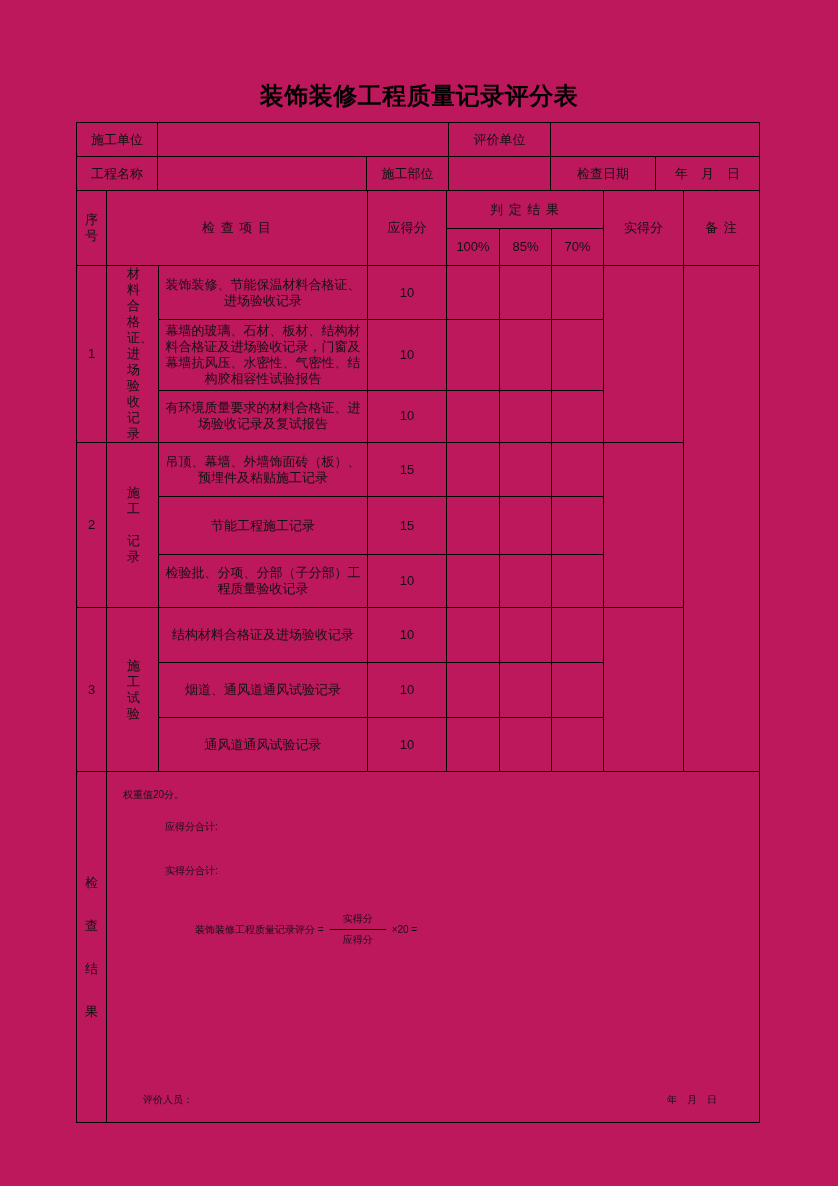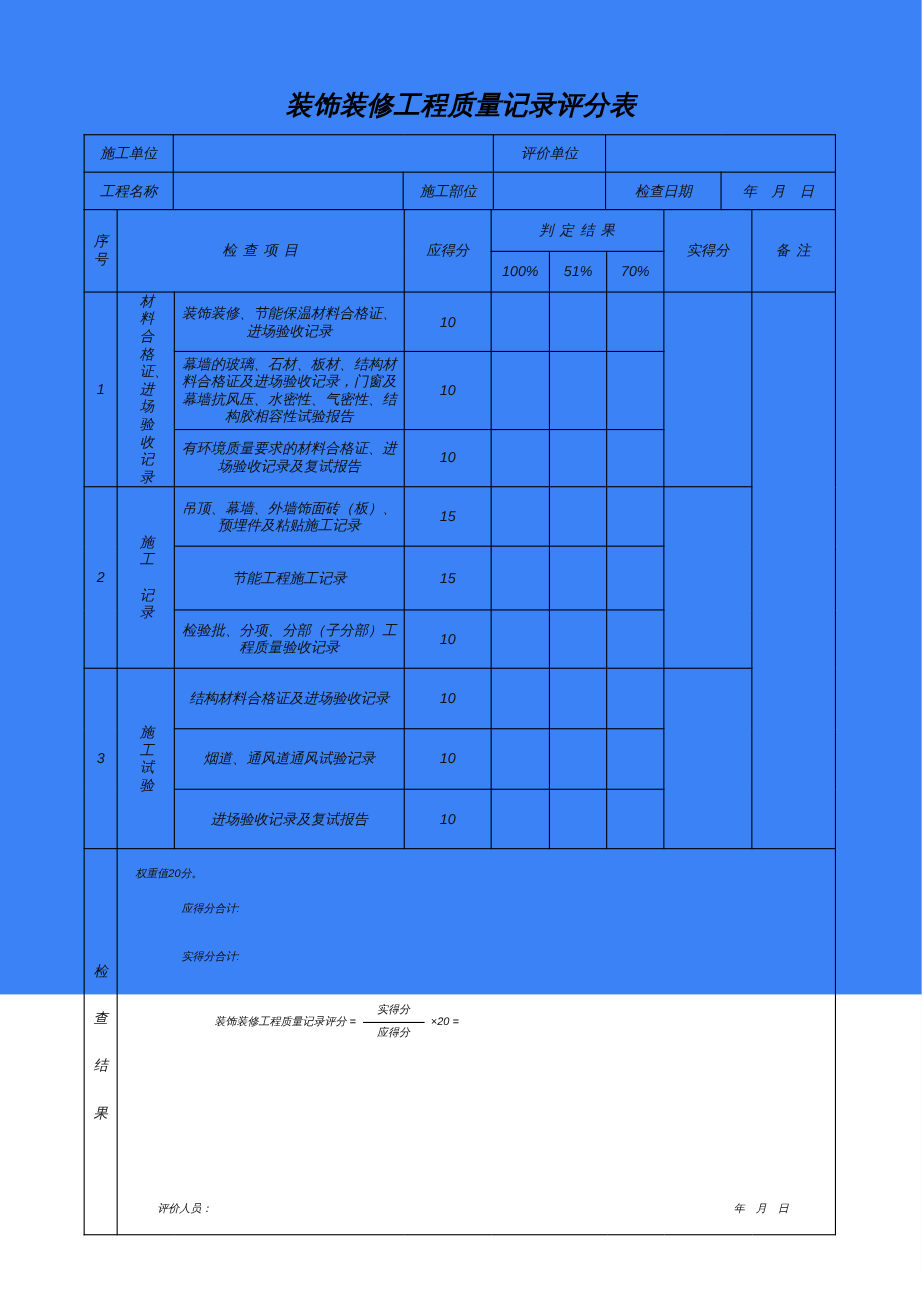--- a/index.html
+++ b/index.html
@@ -2,21 +2,21 @@
 <html><head>
 <meta charset="utf-8">
 <style>
   html, body { margin: 0; padding: 0; background: #ffffff; }
   body {
     width: 838px; height: 1186px;
     font-family: "Liberation Sans", "DejaVu Sans", sans-serif;
     color: #111;
     position: relative;
   }
-  .page { position: absolute; top: 0; left: 0; width: 838px; height: 904px; background: #3b82f6; font-style: italic; }
+  .page { position: absolute; top: 0; left: 0; width: 838px; height: 1186px; background: #be185d; }
 
   h1.doc-title {
     margin: 0;
     padding-top: 80px;
     height: 42px;
     text-align: center;
     font-size: 24px;
     font-weight: bold;
     color: #000;
     letter-spacing: 0.5px;
@@ -108,21 +108,21 @@
         <td rowspan="2" class="seq-col pre">序
 号</td>
         <td rowspan="2" colspan="2" class="hdr">检 查 项 目</td>
         <td rowspan="2">应得分</td>
         <td colspan="3" class="hdr">判 定 结 果</td>
         <td rowspan="2">实得分</td>
         <td rowspan="2" class="hdr">备 注</td>
       </tr>
       <tr style="height:37px">
         <td>100%</td>
-        <td>51%</td>
+        <td>85%</td>
         <td>70%</td>
       </tr>
 
       <tr style="height:52px">
         <td rowspan="3" class="seq-col">1</td>
         <td rowspan="3" class="cat-cell pre">材料
 合格
 证、
 进场
 验收
@@ -189,21 +189,21 @@
         <td rowspan="3"></td>
       </tr>
       <tr style="height:55px">
         <td class="item-cell">烟道、通风道通风试验记录</td>
         <td>10</td>
         <td></td>
         <td></td>
         <td></td>
       </tr>
       <tr style="height:54px">
-        <td class="item-cell">进场验收记录及复试报告</td>
+        <td class="item-cell">通风道通风试验记录</td>
         <td>10</td>
         <td></td>
         <td></td>
         <td></td>
       </tr>
 
       <tr style="height:351px">
         <td class="result-label seq-col">检
 查
 结

